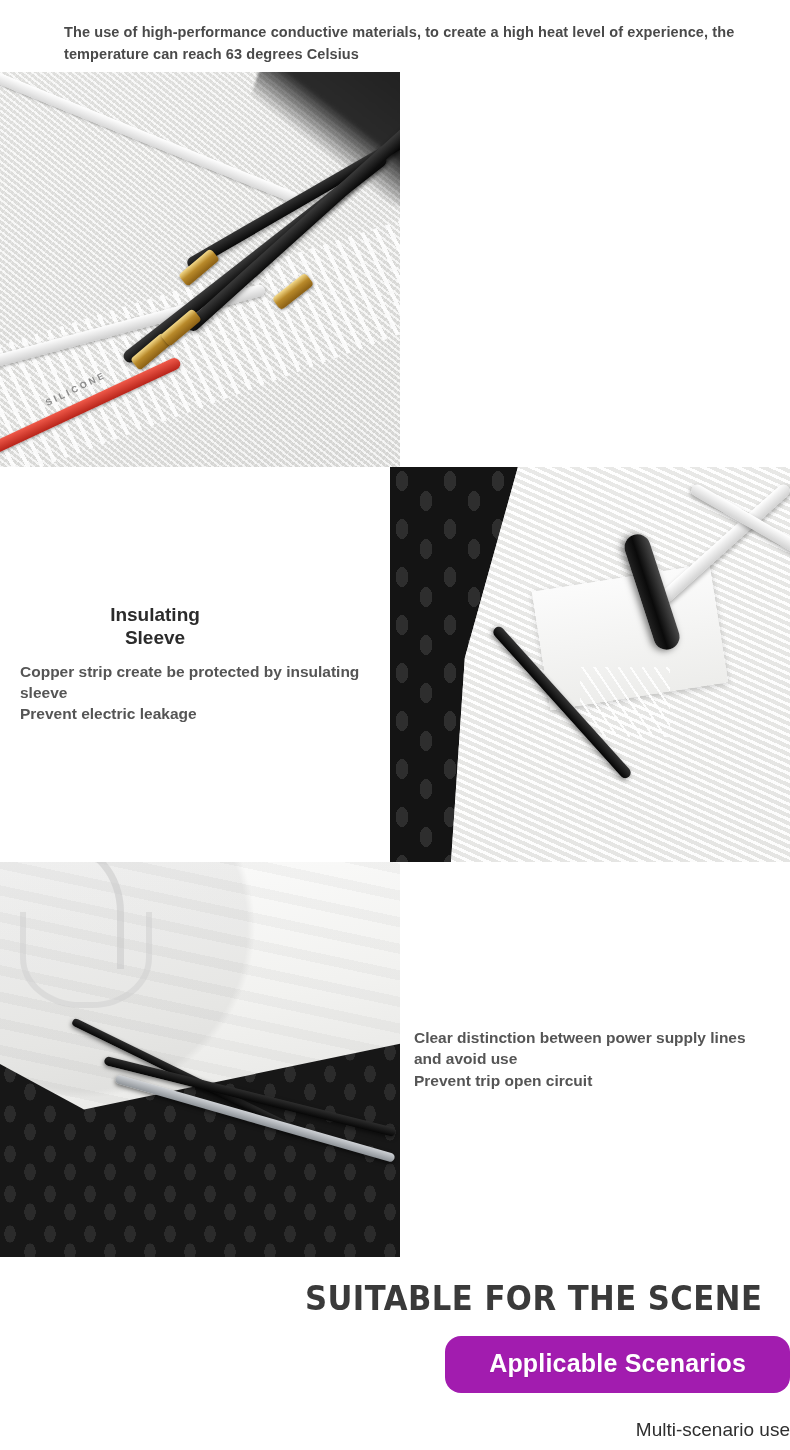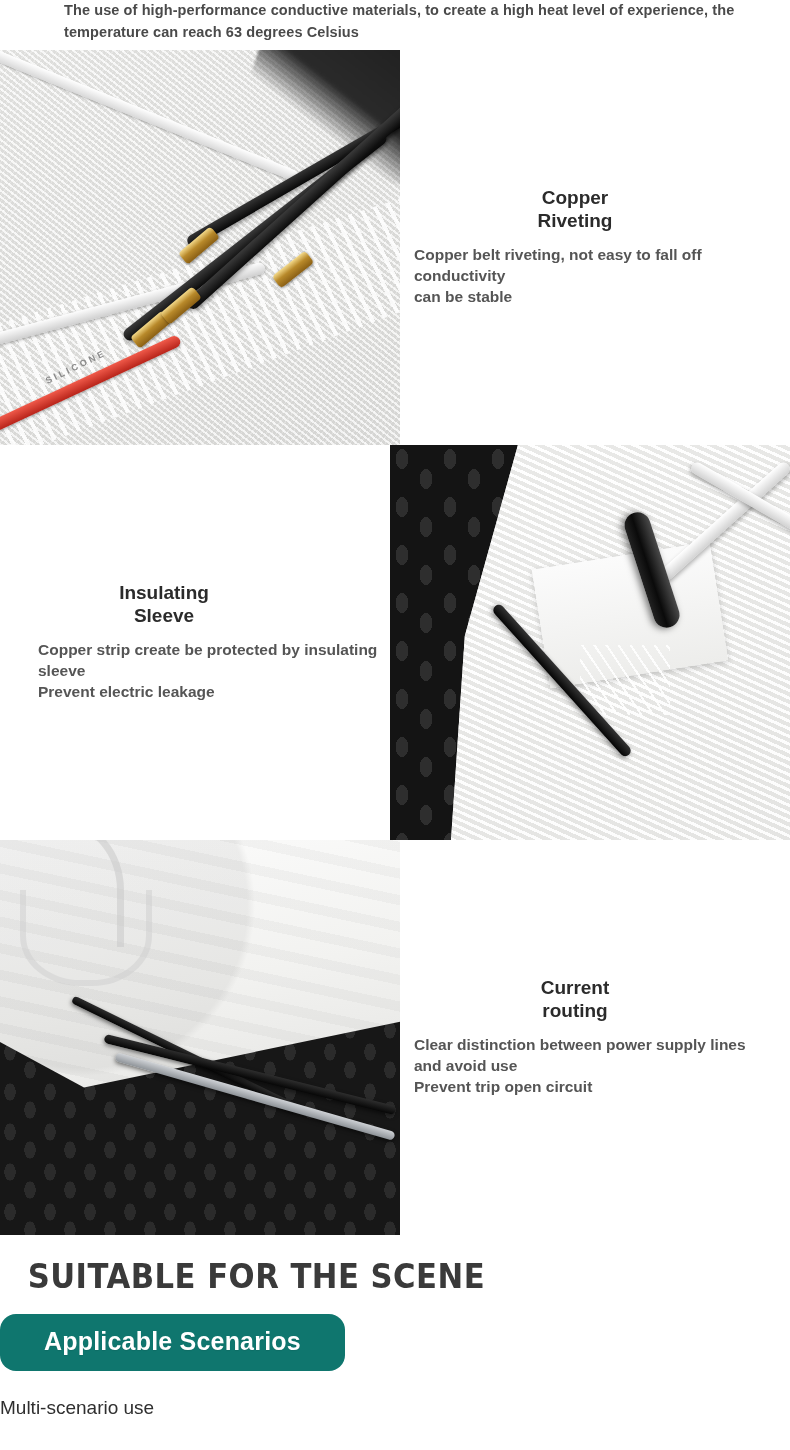--- a/index.html
+++ b/index.html
@@ -11,21 +11,21 @@
     width: 790px;
     height: 1450px;
     font-family: "Liberation Sans", sans-serif;
     color: #333333;
     overflow: hidden;
     position: relative;
   }
 
   
   .intro {
-    padding: 0 40px 6px 64px;
+    padding: 22px 40px 6px 64px;
     font-size: 14.5px;
     font-weight: bold;
     line-height: 1.5;
     color: #4a4a4a;
     letter-spacing: 0.1px;
   }
 
   
   .row {
     display: flex;
@@ -44,21 +44,21 @@
     flex: 0 0 400px;
   }
   .caption {
     flex: 1 1 auto;
     padding: 0 14px 0 12px;
     display: flex;
     flex-direction: column;
     justify-content: center;
   }
   .caption.right { padding-left: 14px; }
-  .caption.left { padding-left: 38px; padding-right: 10px; }
+  .caption.left { padding-left: 20px; padding-right: 10px; }
 
   .cap-title {
     font-size: 19px;
     font-weight: bold;
     color: #2b2b2b;
     line-height: 1.22;
     text-align: center;
     margin-bottom: 11px;
     white-space: pre-line;
   }
@@ -192,34 +192,34 @@
     border-top: none;
   }
   .p3 .wblk { position:absolute; width: 300px; height: 9px; border-radius: 20px; background: linear-gradient(#2d2d2d,#060606); left: 100px; top: 230px; transform: rotate(14deg); box-shadow: 0 2px 4px rgba(0,0,0,.5); }
   .p3 .wgry { position:absolute; width: 290px; height: 9px; border-radius: 20px; background: linear-gradient(#cfd2d6,#8e9398); left: 110px; top: 252px; transform: rotate(16deg); box-shadow: 0 2px 4px rgba(0,0,0,.5); }
   .p3 .wblk2 { position:absolute; width: 250px; height: 8px; border-radius: 20px; background: linear-gradient(#2d2d2d,#060606); left: 60px; top: 210px; transform: rotate(26deg); box-shadow: 0 2px 4px rgba(0,0,0,.5); }
 
   
   .bottom {
     width: 790px;
     padding-top: 22px;
-    text-align: left;
+    text-align: right;
   }
   .scene-title {
     font-family: "DejaVu Sans", sans-serif;
     font-size: 33px;
     font-weight: bold;
     letter-spacing: 0.5px;
     color: #3a3a3a;
     transform: scaleX(0.93);
     margin-bottom: 18px;
   }
   .pill {
     display: inline-block;
-    background: #0f766e;
+    background: #a21caf;
     color: #ffffff;
     font-size: 25px;
     font-weight: bold;
     padding: 13px 44px 15px;
     border-radius: 16px;
     letter-spacing: .2px;
     text-shadow: 0 1px 1px rgba(0,0,0,.08);
   }
   .multi {
     margin-top: 26px;
@@ -243,26 +243,20 @@
     <div class="wire w-red"></div>
     <div class="wire w-black3"></div>
     <div class="wire w-black1"></div>
     <div class="wire w-black2"></div>
     <div class="rivet r1"></div>
     <div class="rivet r2"></div>
     <div class="rivet r3"></div>
     <div class="rivet r4"></div>
     <div class="txt">SILICONE</div>
   </div>
-  <div class="caption right">
-    <div class="cap-title">Copper
-Riveting</div>
-    <div class="cap-body">Copper belt riveting, not easy to fall off conductivity
-can be stable</div>
-  </div>
 </div>
 
 <div class="row reverse">
   <div class="photo p2">
     <div class="mesh"></div>
     <div class="fabric"></div>
     <div class="tape"></div>
     <div class="stitch"></div>
     <div class="w-wht-a"></div>
     <div class="w-wht-b"></div>
@@ -283,22 +277,20 @@
     <div class="pad">
       <div class="emb"></div>
       <div class="curve"></div>
       <div class="curve2"></div>
     </div>
     <div class="wblk2"></div>
     <div class="wblk"></div>
     <div class="wgry"></div>
   </div>
   <div class="caption right">
-    <div class="cap-title">Current
-routing</div>
     <div class="cap-body">Clear distinction between power supply lines and avoid use
 Prevent trip open circuit</div>
   </div>
 </div>
 
 <div class="bottom">
   <div class="scene-title">SUITABLE FOR THE SCENE</div>
   <div class="pill">Applicable Scenarios</div>
   <div class="multi">Multi-scenario use</div>
 </div>

